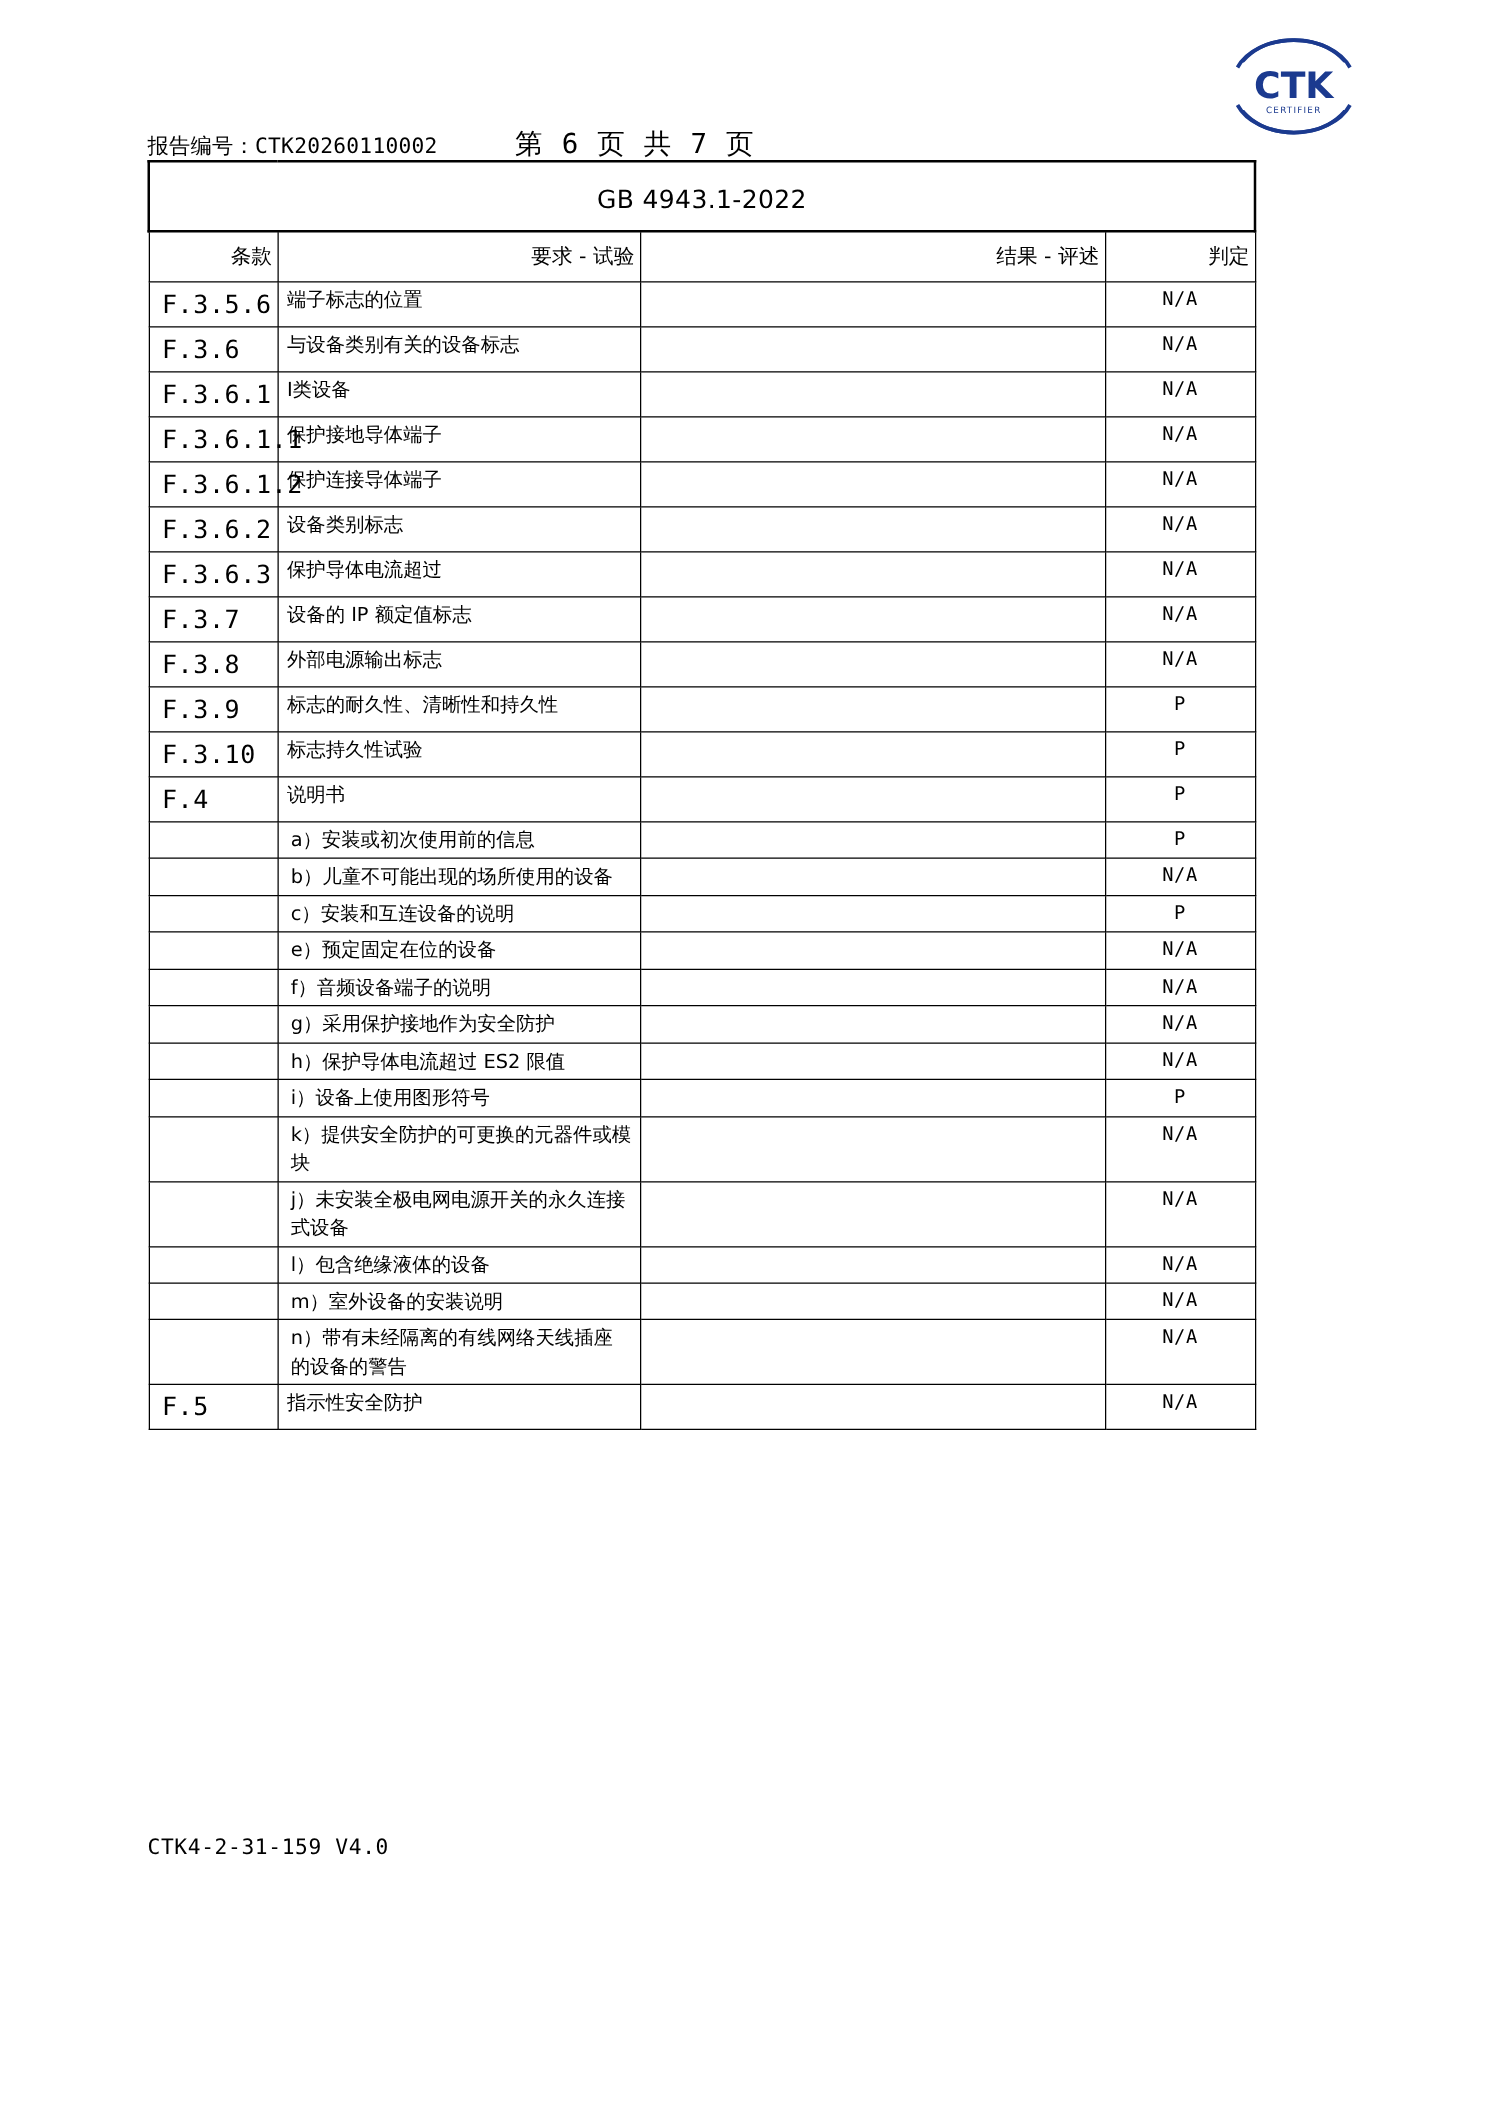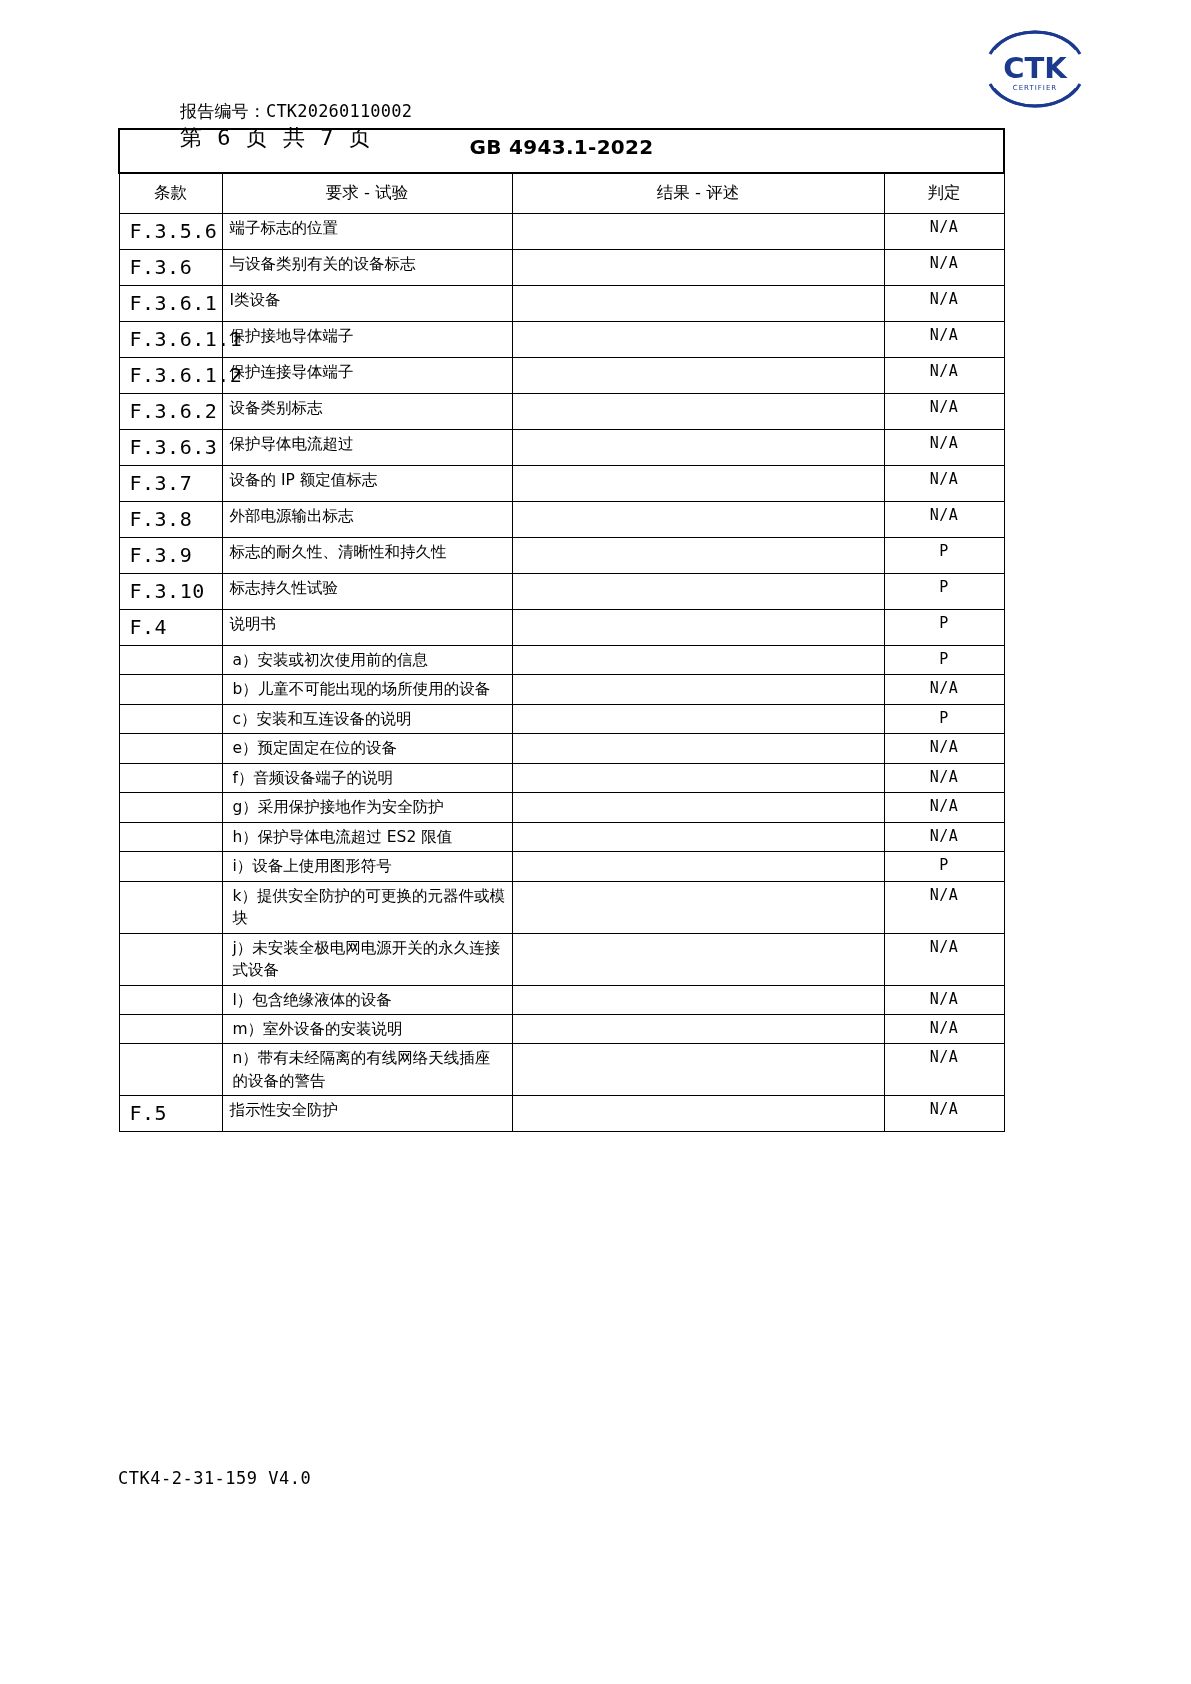--- a/index.html
+++ b/index.html
@@ -34,21 +34,20 @@
   
   .header-line {
     position: absolute;
     top: 100px;
     left: 118px;
     width: 955px;
     display: flex;
     align-items: baseline;
     font-size: 17px;
     font-family: "DejaVu Sans Mono", "Liberation Mono", monospace;
-    flex-direction: column;
   }
   .report-no {
     font-family: "DejaVu Sans Mono", "Liberation Mono", monospace;
     font-size: 17px;
     letter-spacing: 0.2px;
     white-space: nowrap;
   }
   .page-no {
     margin-left: 62px;
     font-family: "DejaVu Sans Mono", "Liberation Mono", monospace;
@@ -69,29 +68,29 @@
   .doc-table td, .doc-table th {
     border: 1px solid #000000;
     padding: 3px 6px;
     vertical-align: top;
     font-size: 15.5px;
     line-height: 1.45;
     font-family: "DejaVu Sans", "Liberation Sans", sans-serif;
   }
   .title-row td {
     text-align: center;
-    font-weight: bold;
+    font-weight: normal;
     font-size: 20px;
-    padding: 3px 4px 10px 4px;
+    padding: 15px 4px 10px 4px;
     font-family: "DejaVu Sans", "Liberation Sans", sans-serif;
     letter-spacing: 0.3px;
     border-width: 2px;
   }
   .head-row td {
-    text-align: center;
+    text-align: right;
     font-size: 16.5px;
     padding: 7px 4px 8px 4px;
   }
   col.c-clause { width: 103px; }
   col.c-req    { width: 290px; }
   col.c-result { width: 372px; }
   col.c-verdict{ width: 120px; }
 
   td.clause {
     font-family: "DejaVu Sans Mono", "Liberation Mono", monospace;

